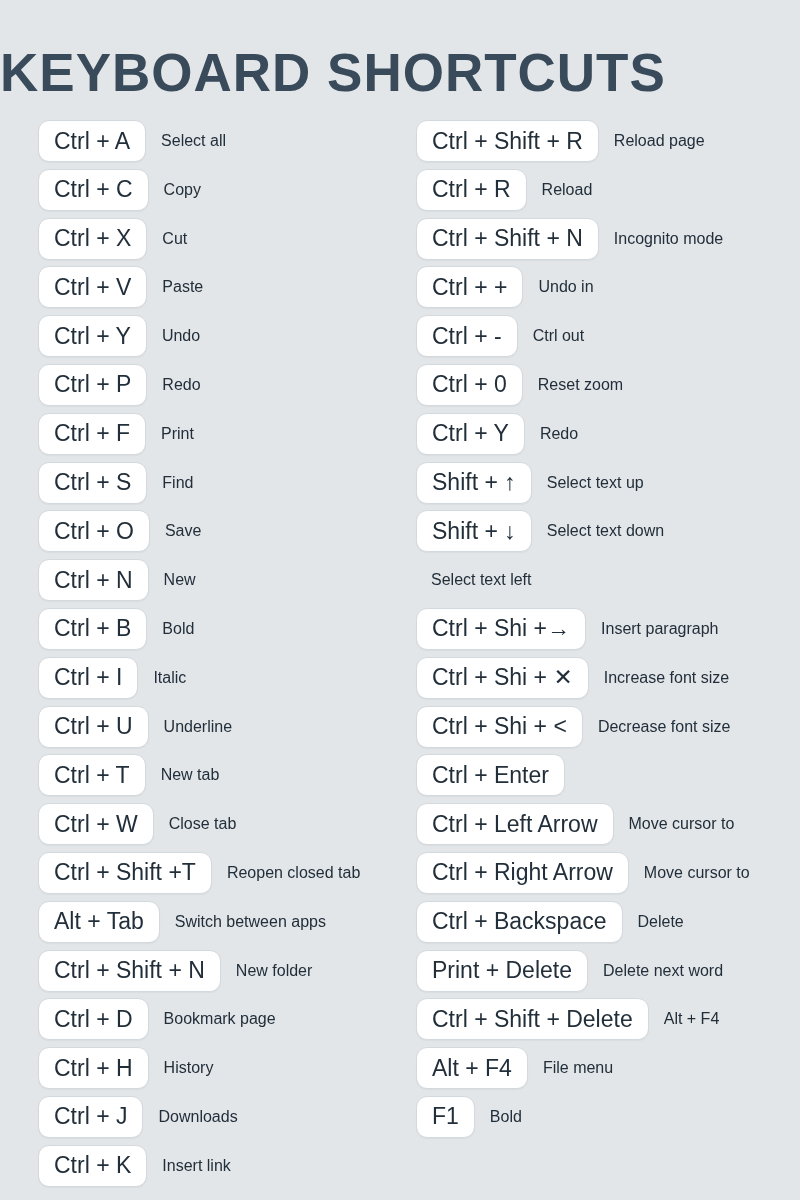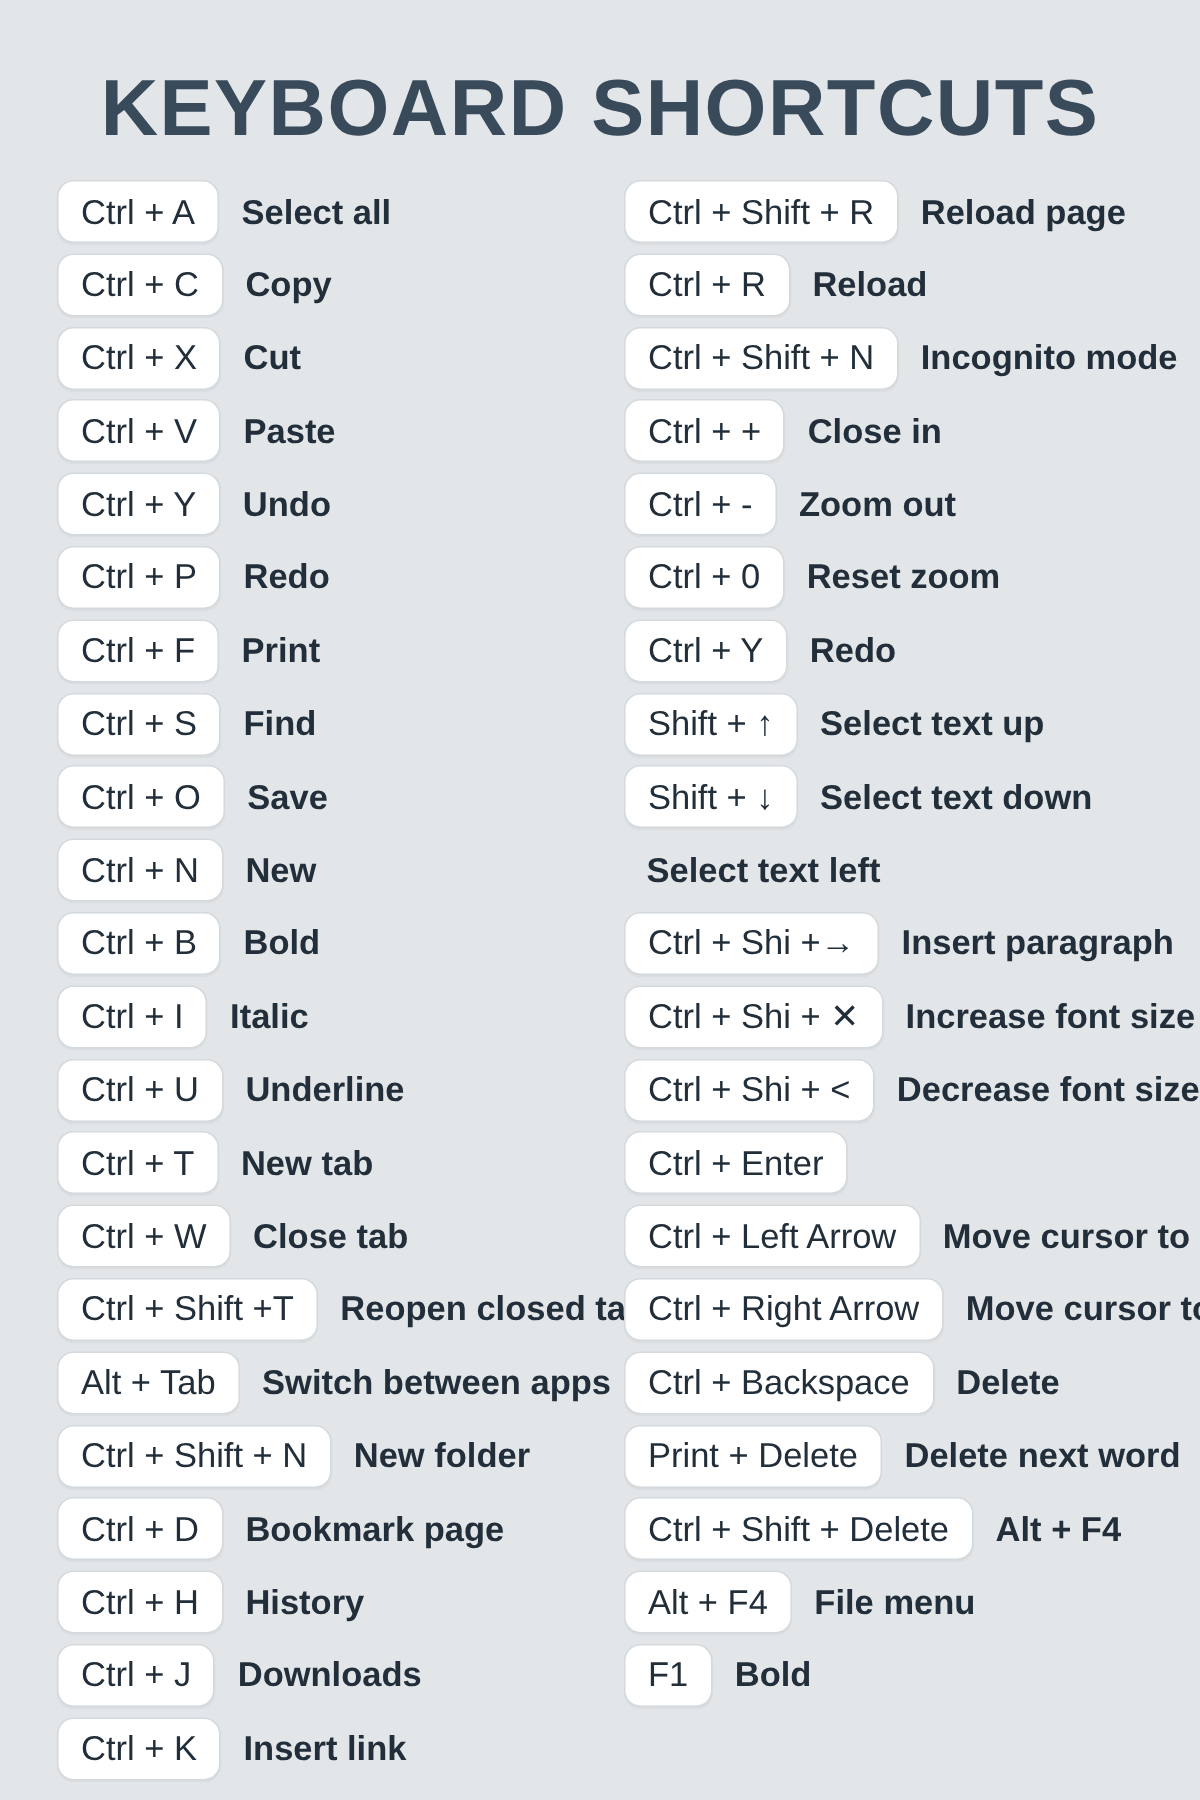--- a/index.html
+++ b/index.html
@@ -15,21 +15,21 @@
     background:var(--bg);
     font-family:"Liberation Sans", sans-serif;
     position:relative;
     overflow:hidden;
   }
   .title{
     position:absolute;
     top:42px;
     left:0;
     width:800px;
-    text-align:center;
+    text-align:left;
     font-size:53px;
     font-weight:bold;
     letter-spacing:1px;
     color:var(--title);
     white-space:nowrap;
   }
   .col{
     position:absolute;
     top:120px;
     display:flex;
@@ -54,22 +54,22 @@
     align-items:center;
     padding:0 15px;
     font-size:23px;
     font-weight:500;
     color:var(--text);
     box-shadow:0 1px 1px rgba(40,50,60,0.05);
     flex:0 0 auto;
   }
   .action{
     margin-left:15px;
-    font-size:23px;
-    font-weight:700;
+    font-size:16px;
+    font-weight:400;
     color:var(--text);
     flex:0 0 auto;
   }
 </style>
 </head>
 <body>
 
 <div class="poster">
   <h1 class="title">KEYBOARD SHORTCUTS</h1>
   <div class="col col-left" id="col-left">
@@ -194,26 +194,26 @@
     <span class="action">Reload</span>
   </div>
 
   <div class="row">
     <span class="key">Ctrl + Shift + N</span>
     <span class="action">Incognito mode</span>
   </div>
 
   <div class="row">
     <span class="key">Ctrl + +</span>
-    <span class="action">Close in</span>
+    <span class="action">Undo in</span>
   </div>
 
   <div class="row">
     <span class="key">Ctrl + -</span>
-    <span class="action">Zoom out</span>
+    <span class="action">Ctrl out</span>
   </div>
 
   <div class="row">
     <span class="key">Ctrl + 0</span>
     <span class="action">Reset zoom</span>
   </div>
 
   <div class="row">
     <span class="key">Ctrl + Y</span>
     <span class="action">Redo</span>

